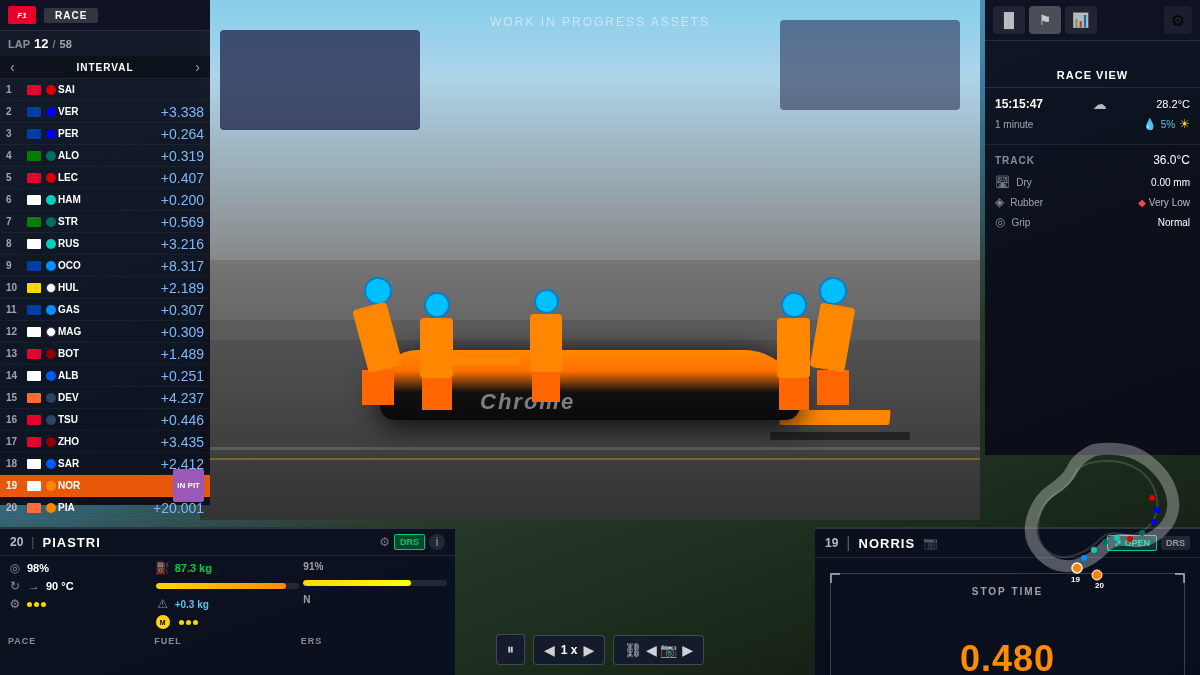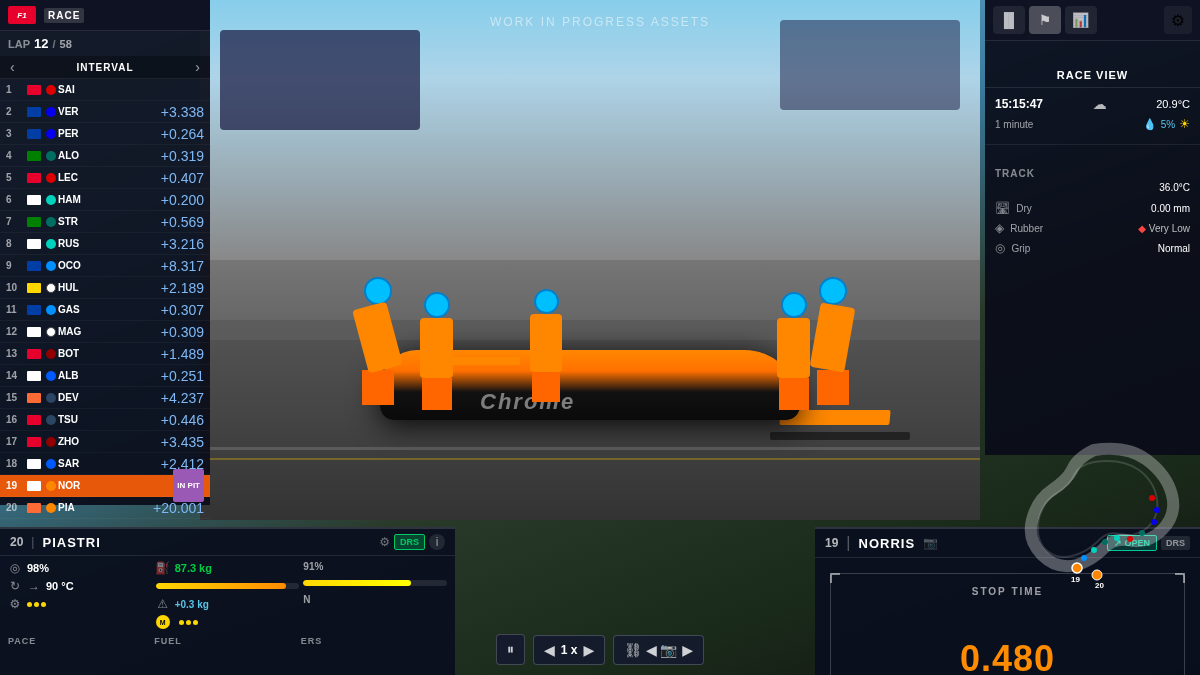--- a/index.html
+++ b/index.html
@@ -77,21 +77,21 @@
       font-style: italic;
       border-radius: 2px;
     }
 
     .race-badge {
       background: rgba(255,255,255,0.15);
       color: #fff;
       font-size: 10px;
       font-weight: 700;
       letter-spacing: 1px;
-      padding: 2px 4px;
+      padding: 2px 11px;
       border-radius: 2px;
     }
 
     #lap-info {
       padding: 5px 8px;
       color: rgba(255,255,255,0.9);
       font-size: 11px;
       font-weight: 600;
       display: flex;
       align-items: center;
@@ -307,22 +307,21 @@
 
     .track-label {
       color: rgba(255,255,255,0.5);
       font-size: 10px;
       font-weight: 700;
       letter-spacing: 1px;
     }
 
     .track-temp {
       color: white;
-      font-size: 10px;
-      margin-top: 29px;
+      font-size: 12px;
     }
 
     .track-row {
       display: flex;
       align-items: center;
       justify-content: space-between;
       margin-bottom: 6px;
     }
 
     .track-row-label {
@@ -948,21 +947,21 @@
     <div class="tab-settings">
       <span>⚙</span>
     </div>
   </div>
   <div id="race-view-title">RACE VIEW</div>
 
   <div id="weather-section">
     <div class="weather-row">
       <span class="weather-time">15:15:47</span>
       <span class="weather-icon">☁</span>
-      <span class="weather-temp">20.9°C</span>
+      <span class="weather-temp">28.2°C</span>
     </div>
     <div class="weather-row">
       <span class="rain-label">1 minute</span>
       <div class="rain-info">
         <span style="color:#5bc4e8;font-size:11px;">💧</span>
         <span class="rain-pct">5%</span>
         <span class="sun-icon">☀</span>
       </div>
     </div>
   </div>

